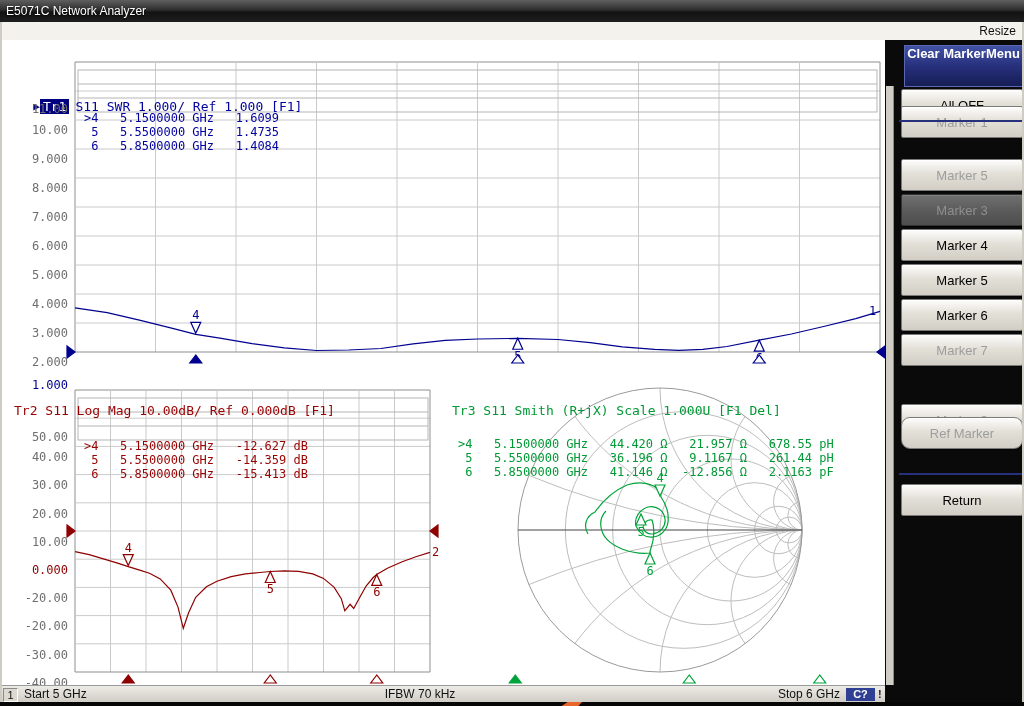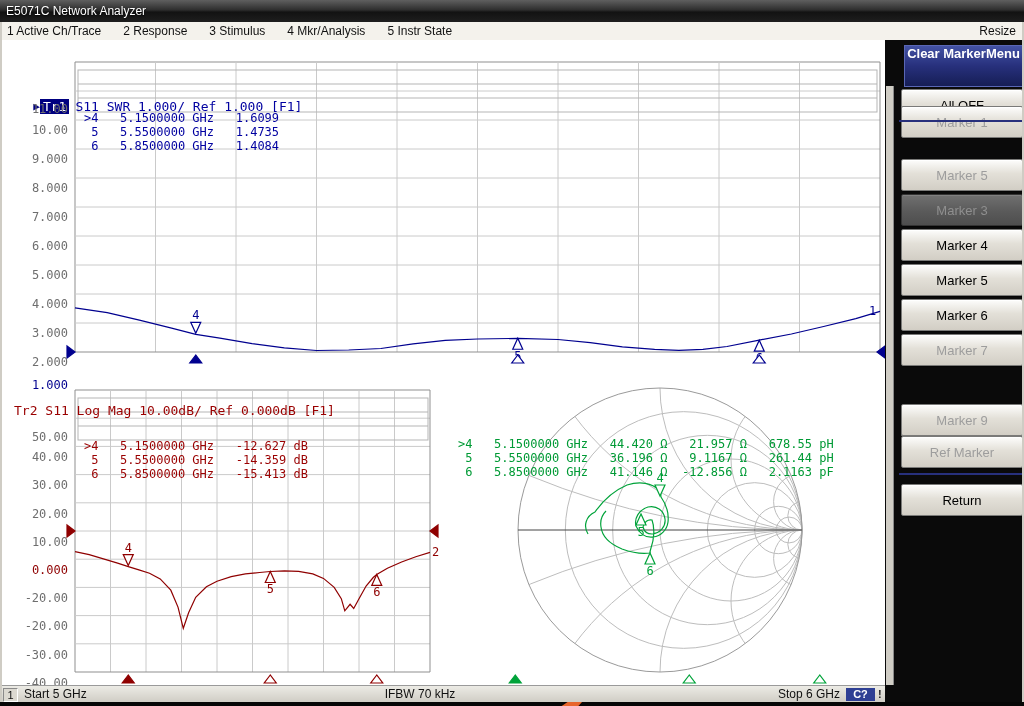--- a/index.html
+++ b/index.html
@@ -62,27 +62,20 @@
   #taskbar-sliver{position:absolute;left:558px;top:702px;width:24px;height:4px;background:#e8652c;
     clip-path:polygon(15% 100%,40% 0,100% 0,85% 100%);}
 </style>
 </head>
 <body>
 
 <div id="titlebar">
   <span id="title-text">E5071C Network Analyzer</span>
 </div>
 <div id="menubar">
-  <div id="menubar-items">
-      <span class="menu-item">1 Active Ch/Trace</span>
-      <span class="menu-item">2 Response</span>
-      <span class="menu-item">3 Stimulus</span>
-      <span class="menu-item">4 Mkr/Analysis</span>
-      <span class="menu-item">5 Instr State</span>
-    </div>
   <span id="menu-resize" class="menu-item">Resize</span>
 </div>
 <div id="frame-left"></div>
 <div id="frame-right"></div>
 
 <div id="workarea">
   <svg id="plot-svg" width="885" height="645" viewBox="0 40 885 645">
       <line x1="75" y1="62" x2="75" y2="352" stroke="#8f8f8f"></line>
       <line x1="75" y1="62" x2="880" y2="62" stroke="#8f8f8f"></line>
       <line x1="155.5" y1="62" x2="155.5" y2="352" stroke="#cacaca"></line>
@@ -193,20 +186,21 @@
       <polygon points="689.2499999999999,675 683.2499999999999,683 695.2499999999999,683" fill="#fff" stroke="#00a33a" stroke-width="1.2"></polygon>
       <polygon points="650,553 645,564 655,564" fill="#fff" stroke="#00a33a" stroke-width="1.2"></polygon>
       <text x="650" y="575" fill="#00a33a" font-size="12px" text-anchor="middle" font-family="DejaVu Sans Mono, monospace">6</text>
       <polygon points="819.7499999999998,675 813.7499999999998,683 825.7499999999998,683" fill="#fff" stroke="#00a33a" stroke-width="1.2"></polygon>
     </svg>
 
   <div class="trace-title" id="tr1-title">
     <span id="tr1-arrow">▶</span><span id="tr1-box">Tr1</span><span>S11 SWR 1.000/ Ref 1.000 [F1]</span>
   </div>
   <div class="trace-title" id="tr2-title">Tr2 S11 Log Mag 10.00dB/ Ref 0.000dB [F1]</div>
+  <div class="trace-title" id="tr3-title">Tr3 S11 Smith (R+jX) Scale 1.000U [F1 Del]</div>
   <div id="overlay">
       <div style="left: 6px; top: 62px; width: 62px; text-align: right; font: 12px &quot;DejaVu Sans Mono&quot;, monospace; color: rgb(110, 110, 110); position: absolute;">11.00</div>
       <div style="left: 6px; top: 83px; width: 62px; text-align: right; font: 12px &quot;DejaVu Sans Mono&quot;, monospace; color: rgb(110, 110, 110); position: absolute;">10.00</div>
       <div style="left: 6px; top: 112px; width: 62px; text-align: right; font: 12px &quot;DejaVu Sans Mono&quot;, monospace; color: rgb(110, 110, 110); position: absolute;">9.000</div>
       <div style="left: 6px; top: 141px; width: 62px; text-align: right; font: 12px &quot;DejaVu Sans Mono&quot;, monospace; color: rgb(110, 110, 110); position: absolute;">8.000</div>
       <div style="left: 6px; top: 170px; width: 62px; text-align: right; font: 12px &quot;DejaVu Sans Mono&quot;, monospace; color: rgb(110, 110, 110); position: absolute;">7.000</div>
       <div style="left: 6px; top: 199px; width: 62px; text-align: right; font: 12px &quot;DejaVu Sans Mono&quot;, monospace; color: rgb(110, 110, 110); position: absolute;">6.000</div>
       <div style="left: 6px; top: 228px; width: 62px; text-align: right; font: 12px &quot;DejaVu Sans Mono&quot;, monospace; color: rgb(110, 110, 110); position: absolute;">5.000</div>
       <div style="left: 6px; top: 257px; width: 62px; text-align: right; font: 12px &quot;DejaVu Sans Mono&quot;, monospace; color: rgb(110, 110, 110); position: absolute;">4.000</div>
       <div style="left: 6px; top: 286px; width: 62px; text-align: right; font: 12px &quot;DejaVu Sans Mono&quot;, monospace; color: rgb(110, 110, 110); position: absolute;">3.000</div>
@@ -245,21 +239,21 @@
       <div class="sk-btn" style="top: 49px;">All OFF</div>
       <div class="sk-btn disabled" style="top: 66px;">Marker 1</div>
       <div class="sk-btn disabled" style="top: 119px;">Marker 5</div>
       <div class="sk-btn selected" style="top: 154px;">Marker 3</div>
       <div class="sk-btn" style="top: 189px;">Marker 4</div>
       <div class="sk-btn" style="top: 224px;">Marker 5</div>
       <div class="sk-btn" style="top: 259px;">Marker 6</div>
       <div class="sk-btn disabled" style="top: 294px;">Marker 7</div>
       <div class="sk-btn disabled" style="top: 329px; margin-top: 36px;">Marker 8</div>
       <div class="sk-btn disabled" style="top: 364px;">Marker 9</div>
-      <div class="sk-btn disabled" style="top: 396px;">Ref Marker</div>
+      <div class="sk-btn disabled" style="top: 377px; border-radius: 9px;">Ref Marker</div>
       <div class="sk-btn" style="top: 444px;">Return</div>
       <div class="sk-sep" style="top: 80px;"></div>
       <div class="sk-sep" style="top: 433px;"></div>
     </div>
 </div>
 
 <div id="statusbar">
   <div id="status-chan">1</div>
   <span id="status-start">Start 5 GHz</span>
   <span id="status-ifbw">IFBW 70 kHz</span>

